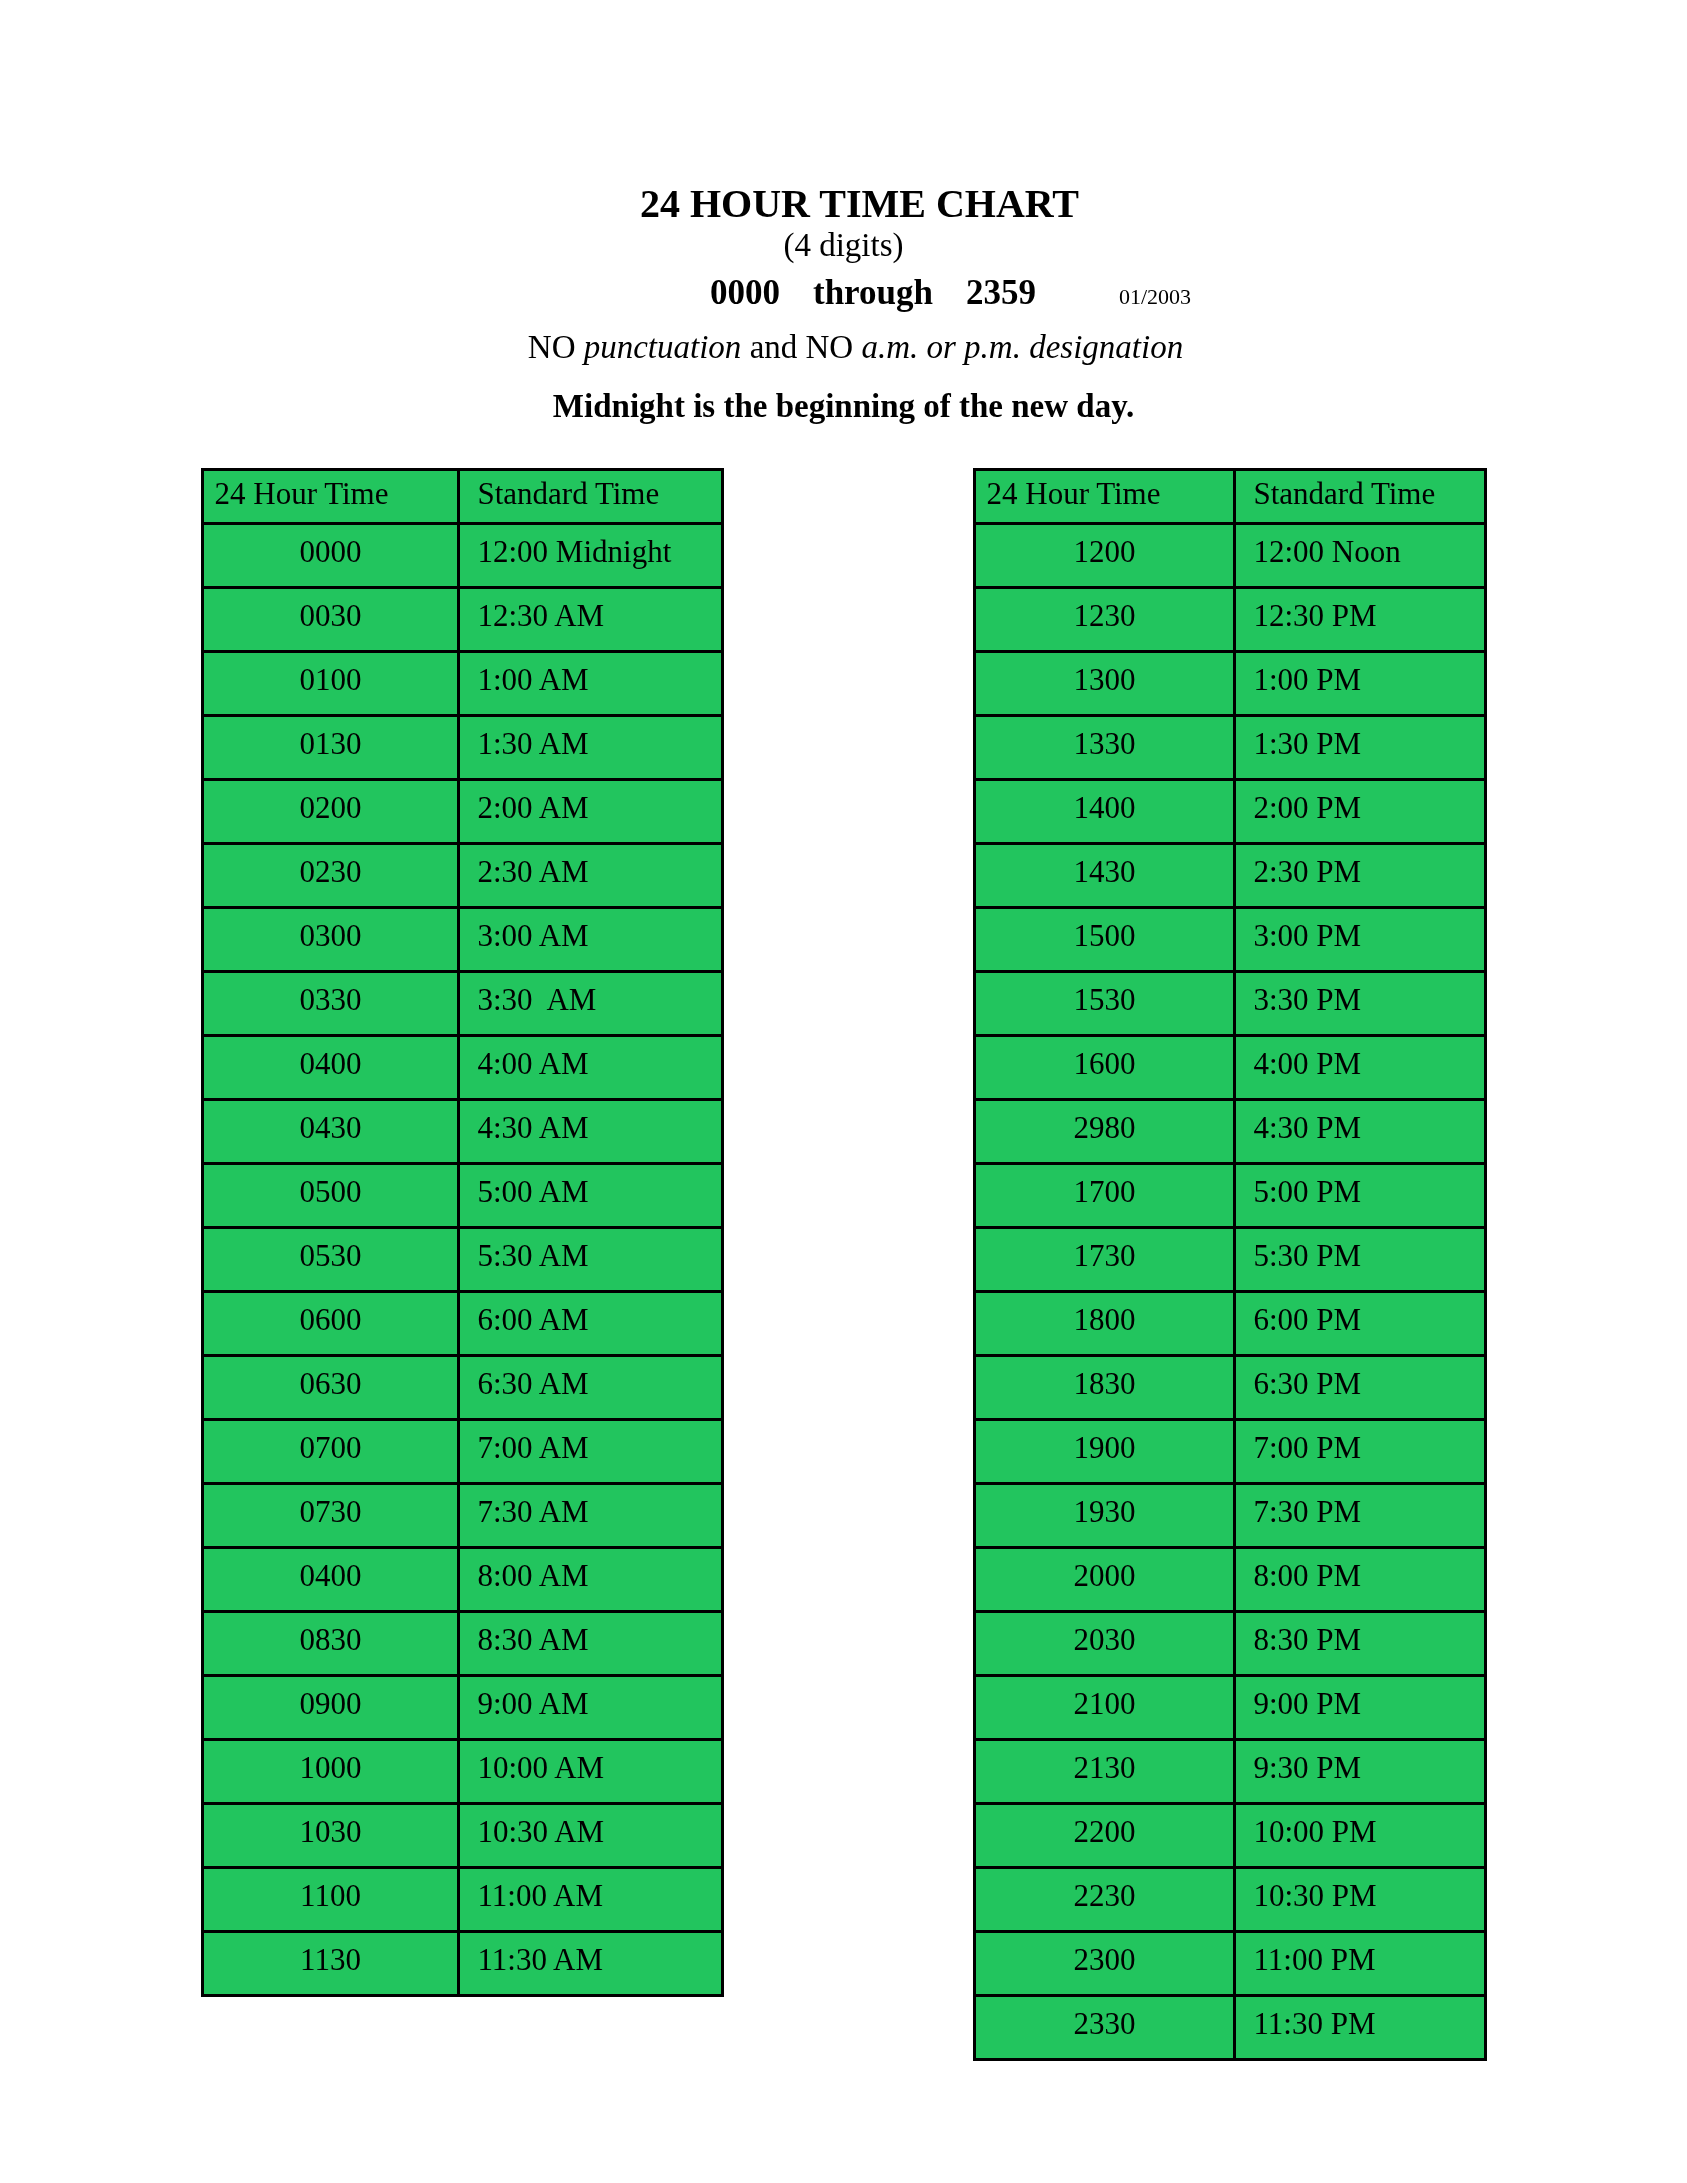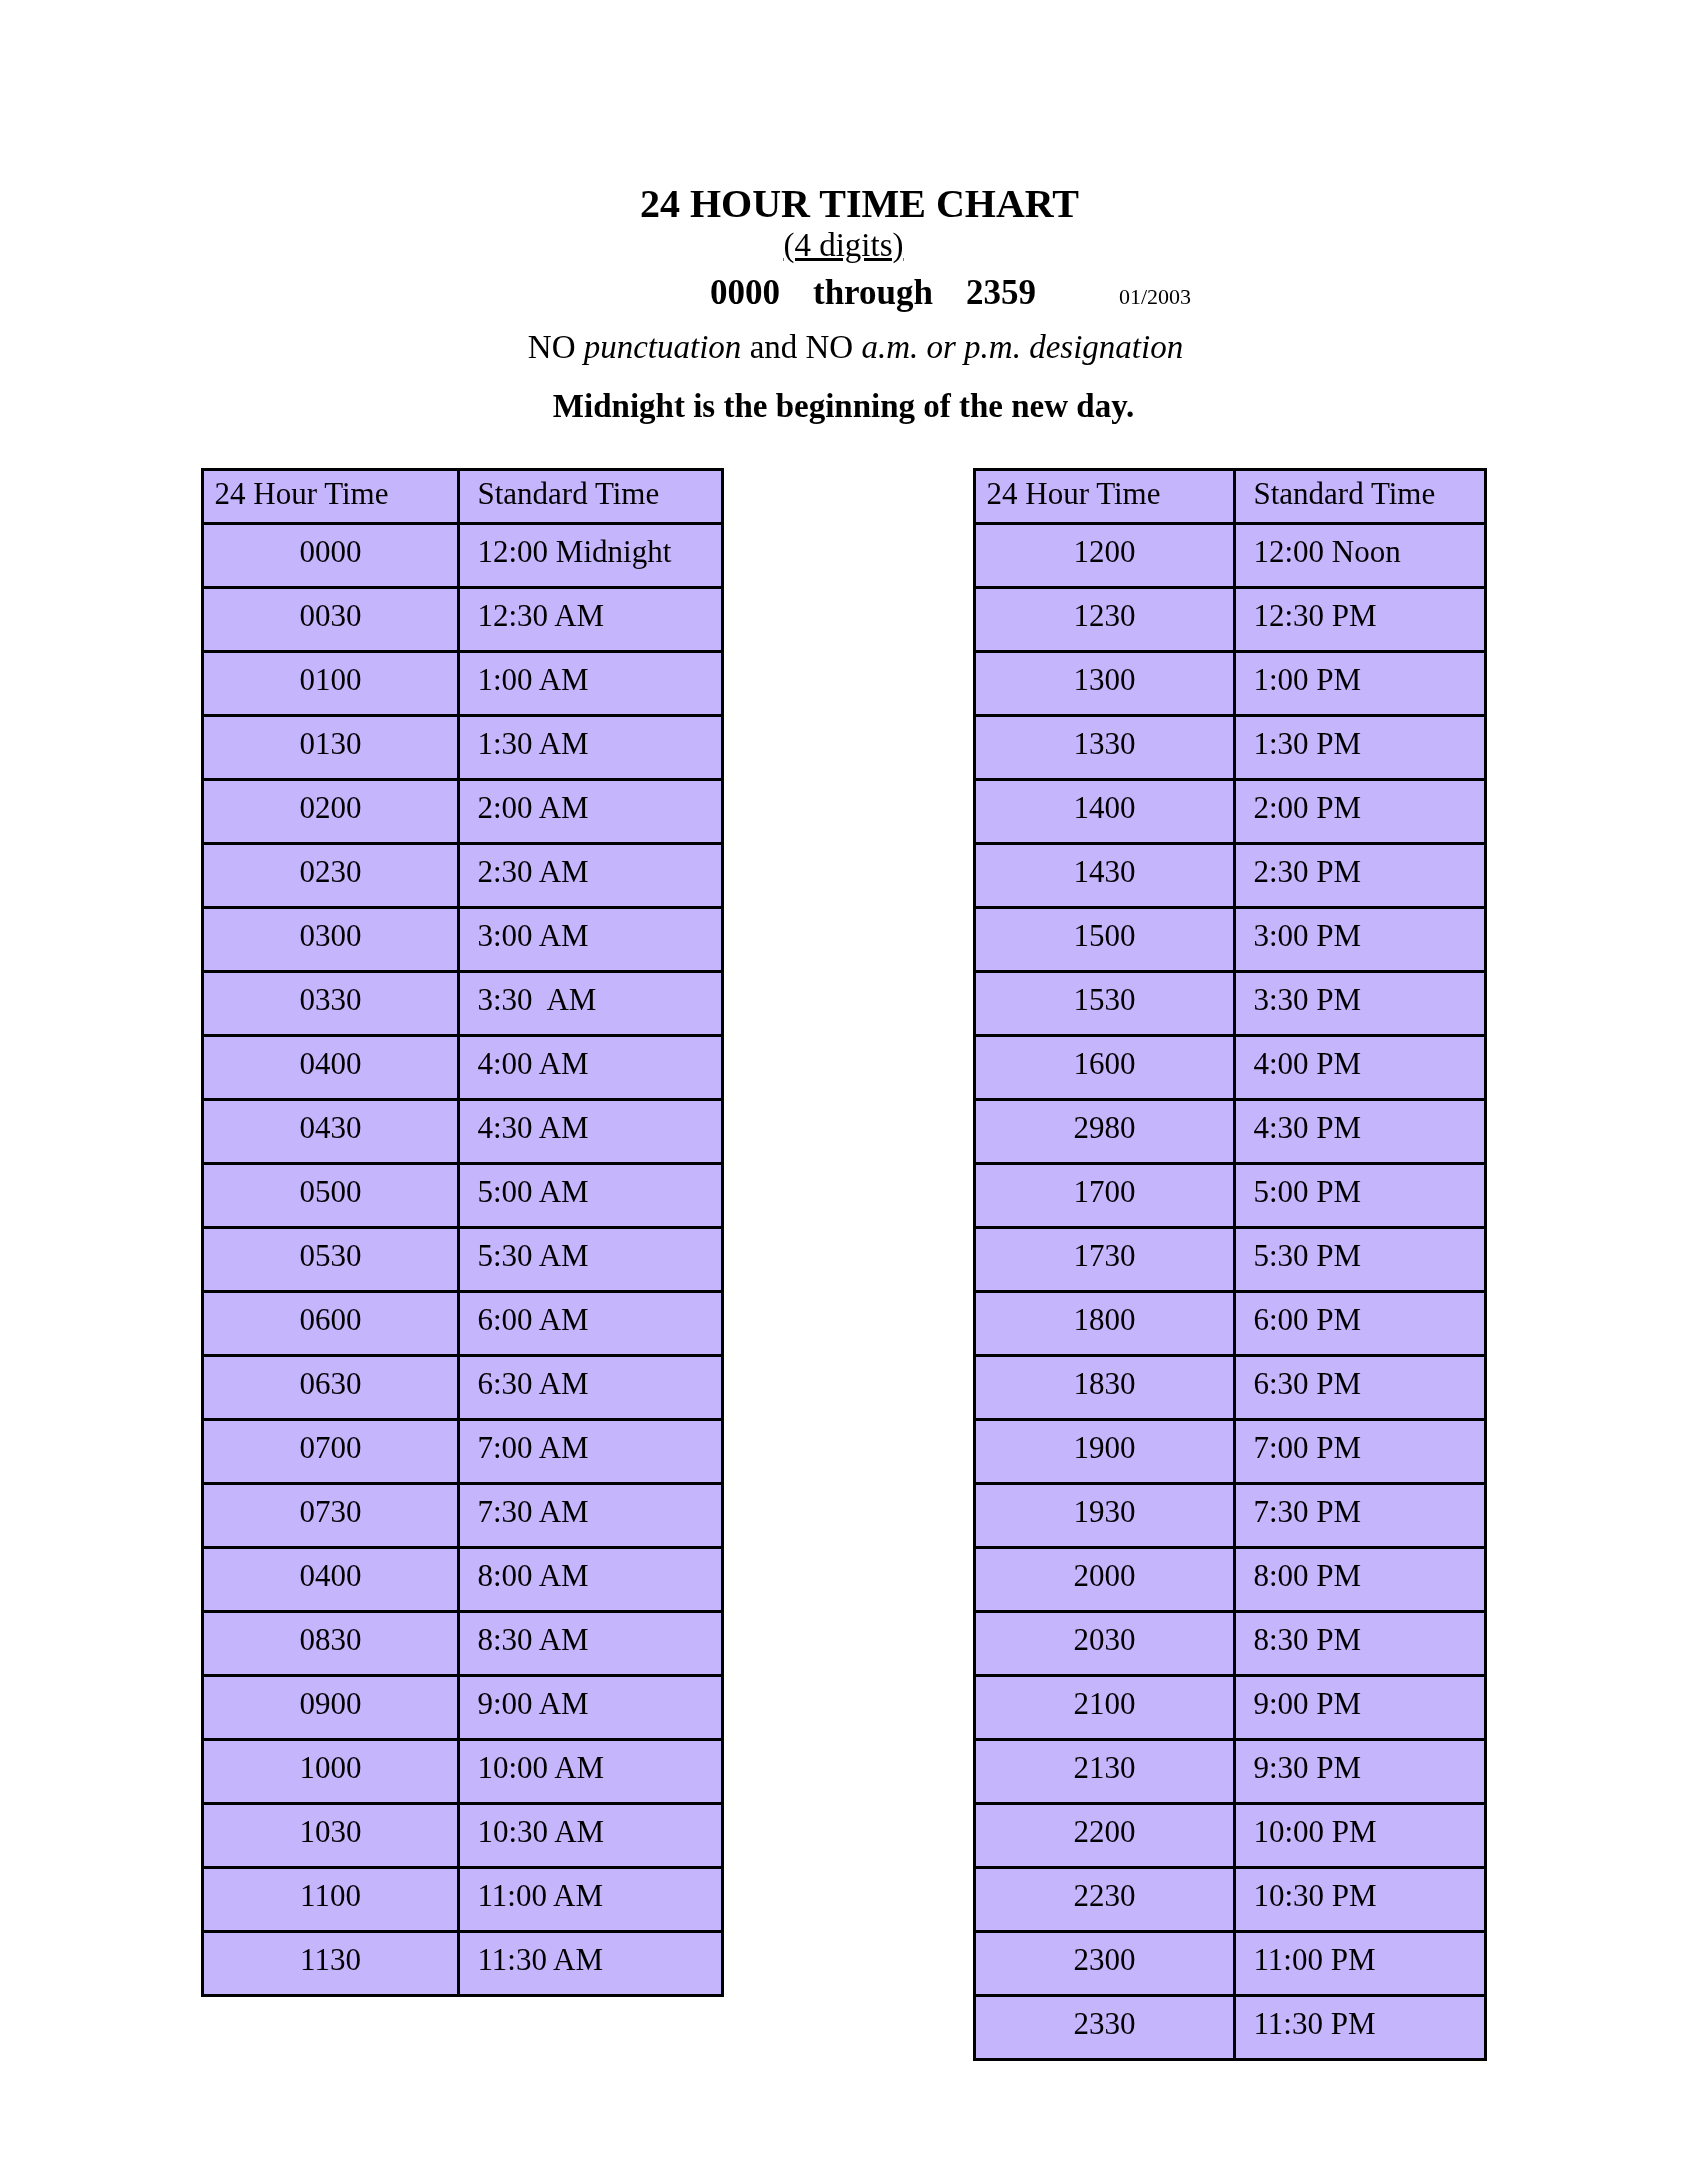--- a/index.html
+++ b/index.html
@@ -27,21 +27,20 @@
     font-weight: bold;
     line-height: 1.2;
     letter-spacing: 0px;
   }
   .digits-note {
     position: absolute;
     top: 227px; left: 0; width: 100%;
     text-align: center;
     font-size: 33px;
     line-height: 1.15;
-    text-decoration: underline;
   }
   .range-line {
     position: absolute;
     top: 273px; left: 710px;
     display: flex;
     align-items: baseline;
     column-gap: 33px;
     font-size: 35px;
     font-weight: bold;
     line-height: 1.15;
@@ -70,21 +69,21 @@
     font-weight: bold;
     line-height: 1.15;
   }
 
   
   table.time-table {
     position: absolute;
     top: 468px;
     border-collapse: collapse;
     table-layout: fixed;
-    background: #c4b5fd;
+    background: #22c55e;
   }
   table.time-table.left  { left: 201px;  width: 520px; }
   table.time-table.right { left: 973px; width: 511px; }
 
   .left  col.c1 { width: 256px; }
   .left  col.c2 { width: 264px; }
   .right col.c1 { width: 260px; }
   .right col.c2 { width: 251px; }
 
   .time-table th, .time-table td {

